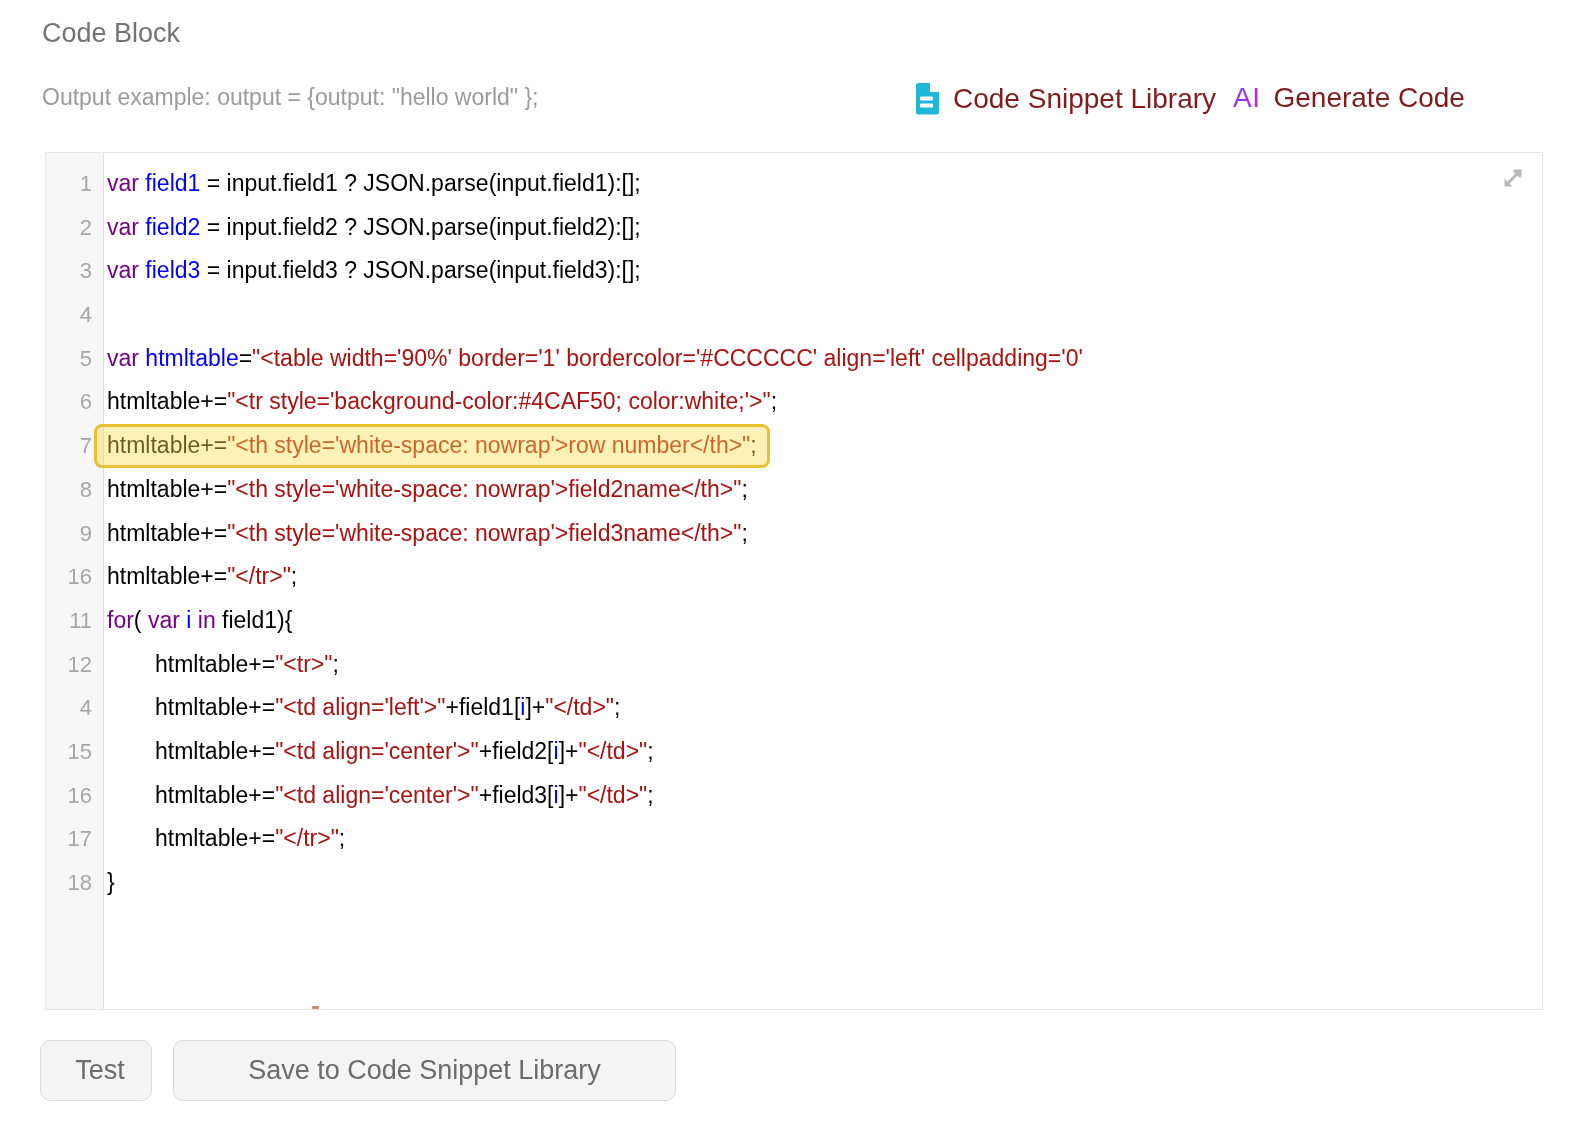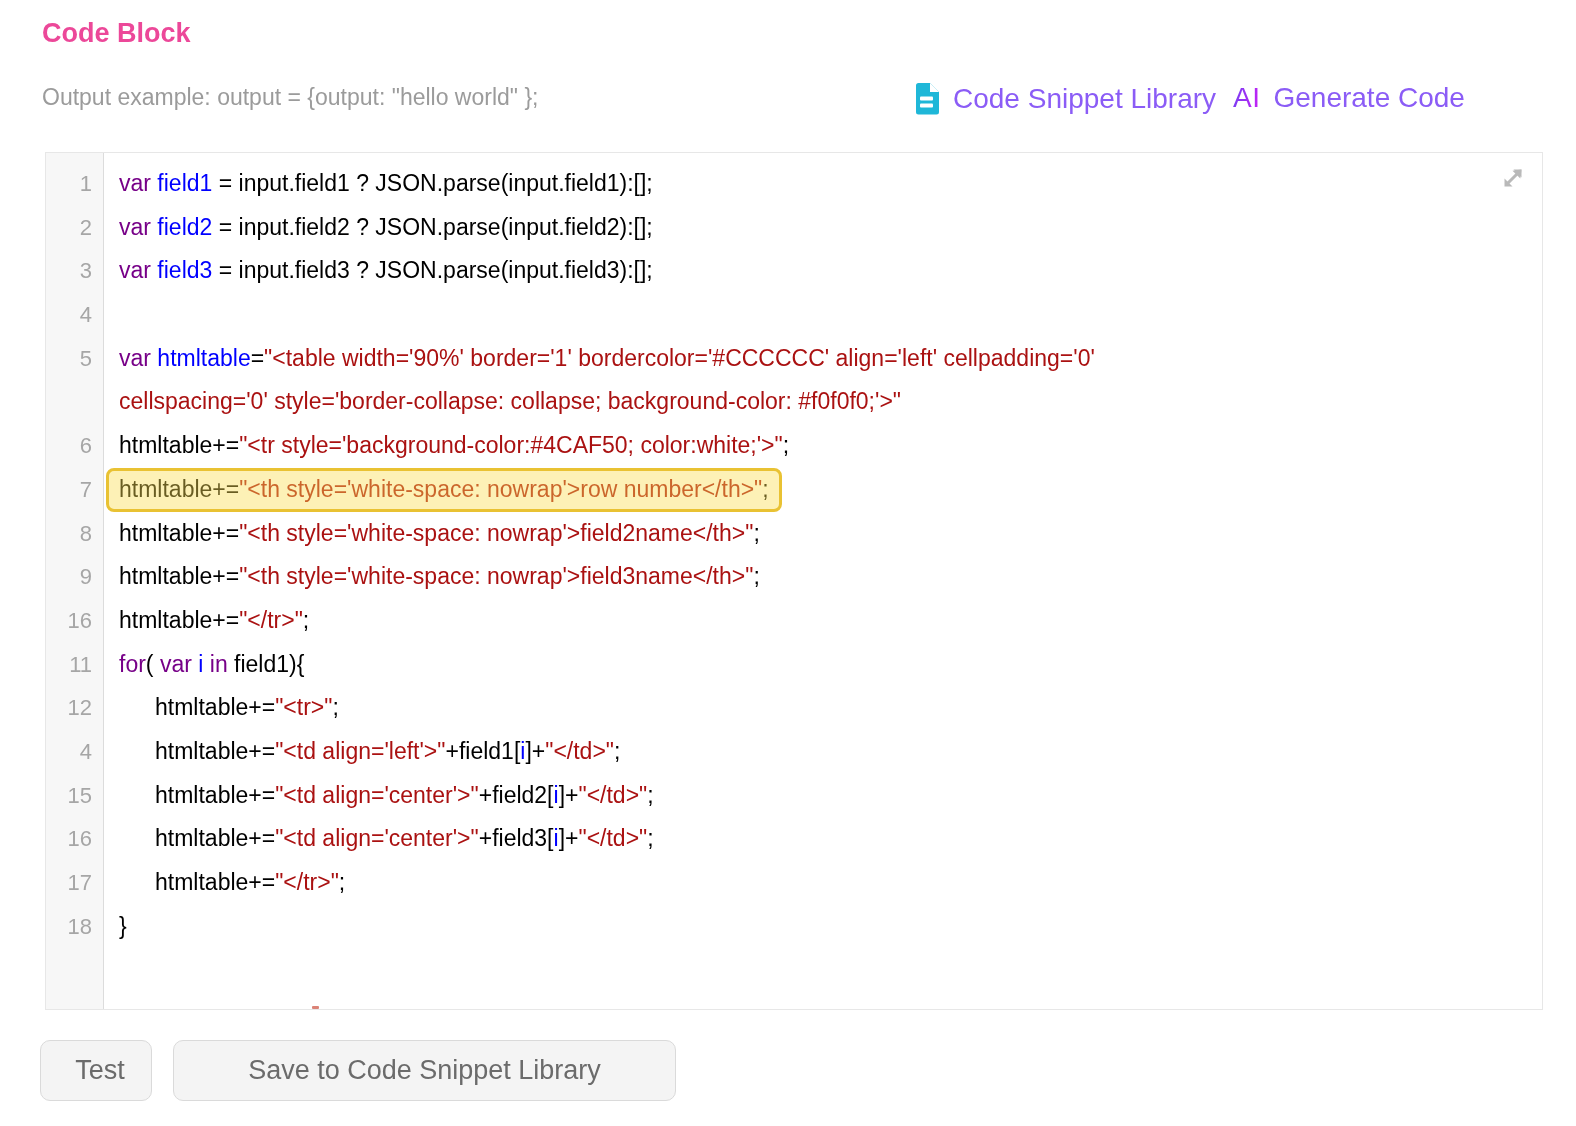--- a/index.html
+++ b/index.html
@@ -1,41 +1,41 @@
 <!DOCTYPE html>
 <html><head>
 <meta charset="utf-8">
 <style>
   html,body{margin:0;padding:0;}
   body{
     width:1576px;height:1126px;position:relative;background:#ffffff;
     font-family:"Liberation Sans", sans-serif;color:#161616;overflow:hidden;
   }
   
-  .page-title{position:absolute;left:42px;top:18px;font-size:27px;font-weight:700;color:#ec4899;}
+  .page-title{position:absolute;left:42px;top:18px;font-size:27px;font-weight:400;color:#737373;}
   .subtitle{position:absolute;left:42px;top:84px;font-size:23px;color:#9b9b9b;}
   .hdr-link{position:absolute;top:82px;display:flex;align-items:center;gap:13px;cursor:pointer;}
-  .hdr-link .lbl{font-size:28px;color:#8b5cf6;}
+  .hdr-link .lbl{font-size:28px;color:#7f1d1d;}
   .snippet-link{left:913px;}
   .ai-link{left:1233px;}
   .ai-mark{font-size:28px;font-weight:400;color:#9a2ff0;letter-spacing:.5px;}
   @supports ((-webkit-background-clip:text) or (background-clip:text)){
     .ai-mark{background:linear-gradient(100deg,#7b3df2 10%,#c122f5 90%);
       -webkit-background-clip:text;background-clip:text;color:transparent;-webkit-text-fill-color:transparent;}
   }
   
   .editor{
     position:absolute;left:45px;top:152px;width:1498px;height:858px;
     background:#ffffff;border:1px solid #e7e7e7;box-sizing:border-box;overflow:hidden;
   }
   .gutter-bg{position:absolute;left:0;top:0;bottom:0;width:57px;background:#f7f7f7;border-right:1px solid #dcdcdc;}
   .code-lines{position:absolute;left:0;top:9px;right:0;}
   .code-row{display:flex;height:43.7px;line-height:43.7px;font-size:23px;}
   .ln{flex:0 0 57px;box-sizing:border-box;text-align:right;padding-right:11px;color:#a6a6a6;font-size:22px;}
-  .code-content{white-space:pre;padding-left:16px;color:#000;}
+  .code-content{white-space:pre;padding-left:4px;color:#000;}
   .code-content.ind{padding-left:52px;}
   .c-k{color:#770088;}   
   .c-d{color:#0000ff;}   
   .c-s{color:#aa1111;}   
   .c-num{color:#116644;} 
   .c-p{color:#000000;}   
   .hl{position:relative;display:inline-block;padding:0 11px;margin-left:-11px;}
   .hl::after{
     content:"";position:absolute;inset:0 -2px;pointer-events:none;
     background:rgba(251,221,80,0.42);border:3px solid #e9c233;border-radius:8px;
@@ -92,24 +92,20 @@
       </div>
       <div class="code-row">
         <span class="ln">4</span>
         <span class="code-content"></span>
       </div>
       <div class="code-row">
         <span class="ln">5</span>
         <span class="code-content"><span class="c-k">var </span><span class="c-d">htmltable</span><span class="c-p">=</span><span class="c-s">"&lt;table width='90%' border='1' bordercolor='#CCCCCC' align='left' cellpadding='0'</span></span>
       </div>
       <div class="code-row">
-        <span class="ln"></span>
-        <span class="code-content"><span class="c-s">cellspacing='0' style='border-collapse: collapse; background-color: #f0f0f0;'&gt;"</span></span>
-      </div>
-      <div class="code-row">
         <span class="ln">6</span>
         <span class="code-content"><span class="c-p">htmltable+=</span><span class="c-s">"&lt;tr style='background-color:#4CAF50; color:white;'&gt;"</span><span class="c-p">;</span></span>
       </div>
       <div class="code-row">
         <span class="ln">7</span>
         <span class="code-content"><span class="hl"><span class="c-p">htmltable+=</span><span class="c-s">"&lt;th style='white-space: nowrap'&gt;row number&lt;/th&gt;"</span><span class="c-p">;</span></span></span>
       </div>
       <div class="code-row">
         <span class="ln">8</span>
         <span class="code-content"><span class="c-p">htmltable+=</span><span class="c-s">"&lt;th style='white-space: nowrap'&gt;field2name&lt;/th&gt;"</span><span class="c-p">;</span></span>

